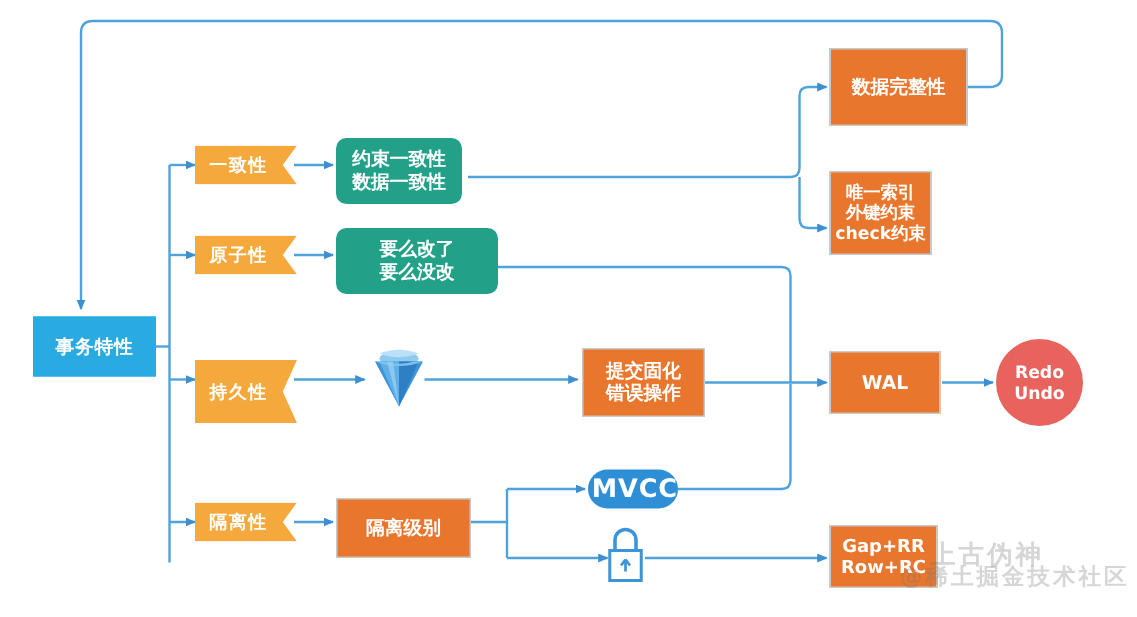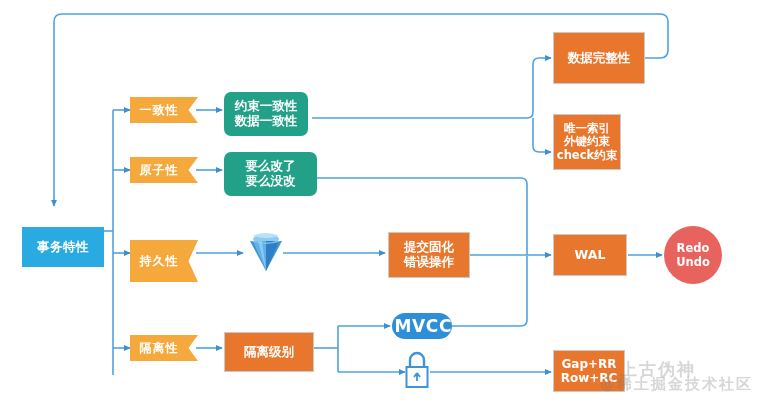--- a/index.html
+++ b/index.html
@@ -87,21 +87,21 @@
       <path d="M338,326 L338,372"></path>
       <path d="M338,326 L390,326" marker-end="url(#ah)"></path>
       <path d="M338,372 L405,372" marker-end="url(#ah)"></path>
 
       <path d="M452,326 L521,326 Q527,326 527,320 L527,256"></path>
 
       <path d="M430,372 L551,372" marker-end="url(#ah)"></path>
     </g>
   </svg>
 
-  <div class="node n-root" style="left:22px;top:211px;width:82px;height:40px;margin-top:16px;">
+  <div class="node n-root" style="left:22px;top:211px;width:82px;height:40px;">
     <span>事务特性</span>
   </div>
 
   <div class="node n-ribbon" style="left:130px;top:97px;width:68px;height:26px;">
     <span>一致性</span>
   </div>
 
   <div class="node n-ribbon" style="left:130px;top:157px;width:68px;height:26px;">
     <span>原子性</span>
   </div>
@@ -112,21 +112,21 @@
 
   <div class="node n-ribbon" style="left:130px;top:335px;width:68px;height:26px;">
     <span>隔离性</span>
   </div>
 
   <div class="node n-teal" style="left:224px;top:92px;width:84px;height:44px;">
     <span>约束一致性</span>
     <span>数据一致性</span>
   </div>
 
-  <div class="node n-teal" style="left:224px;top:152px;width:93px;height:44px;">
+  <div class="node n-teal" style="left:224px;top:152px;width:108px;height:44px;">
     <span>要么改了</span>
     <span>要么没改</span>
   </div>
 
   <div class="icon-node" style="left:245px;top:230px;width:42px;height:46px;">
     <svg width="42" height="46" viewBox="0 0 42 46">
       <ellipse cx="21" cy="9" rx="13" ry="4.6" fill="#8FCBF0"></ellipse>
       <path d="M5,11 L37,11 L21,41 Z" fill="#3E94D8"></path>
       <path d="M8,11 L21,41 L21,11 Z" fill="#5FB0E8"></path>
       <path d="M21,11 L34,11 L21,41 Z" fill="#2E7FC4"></path>

